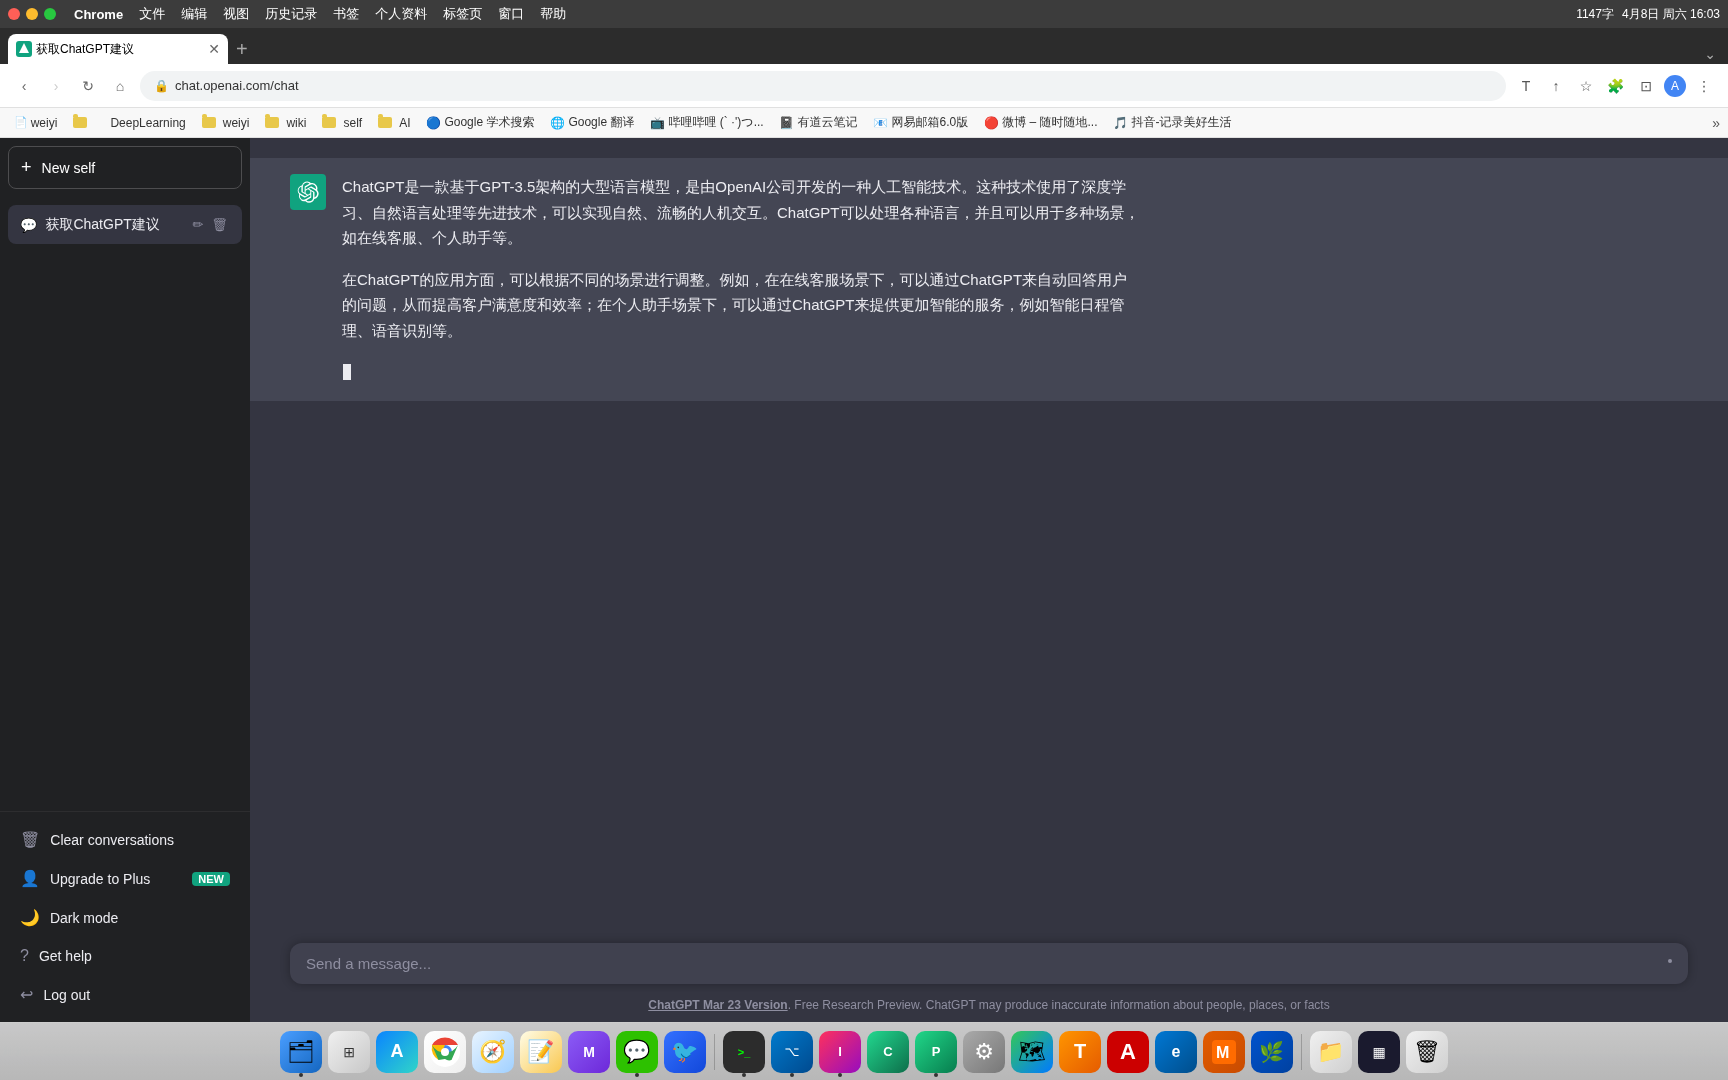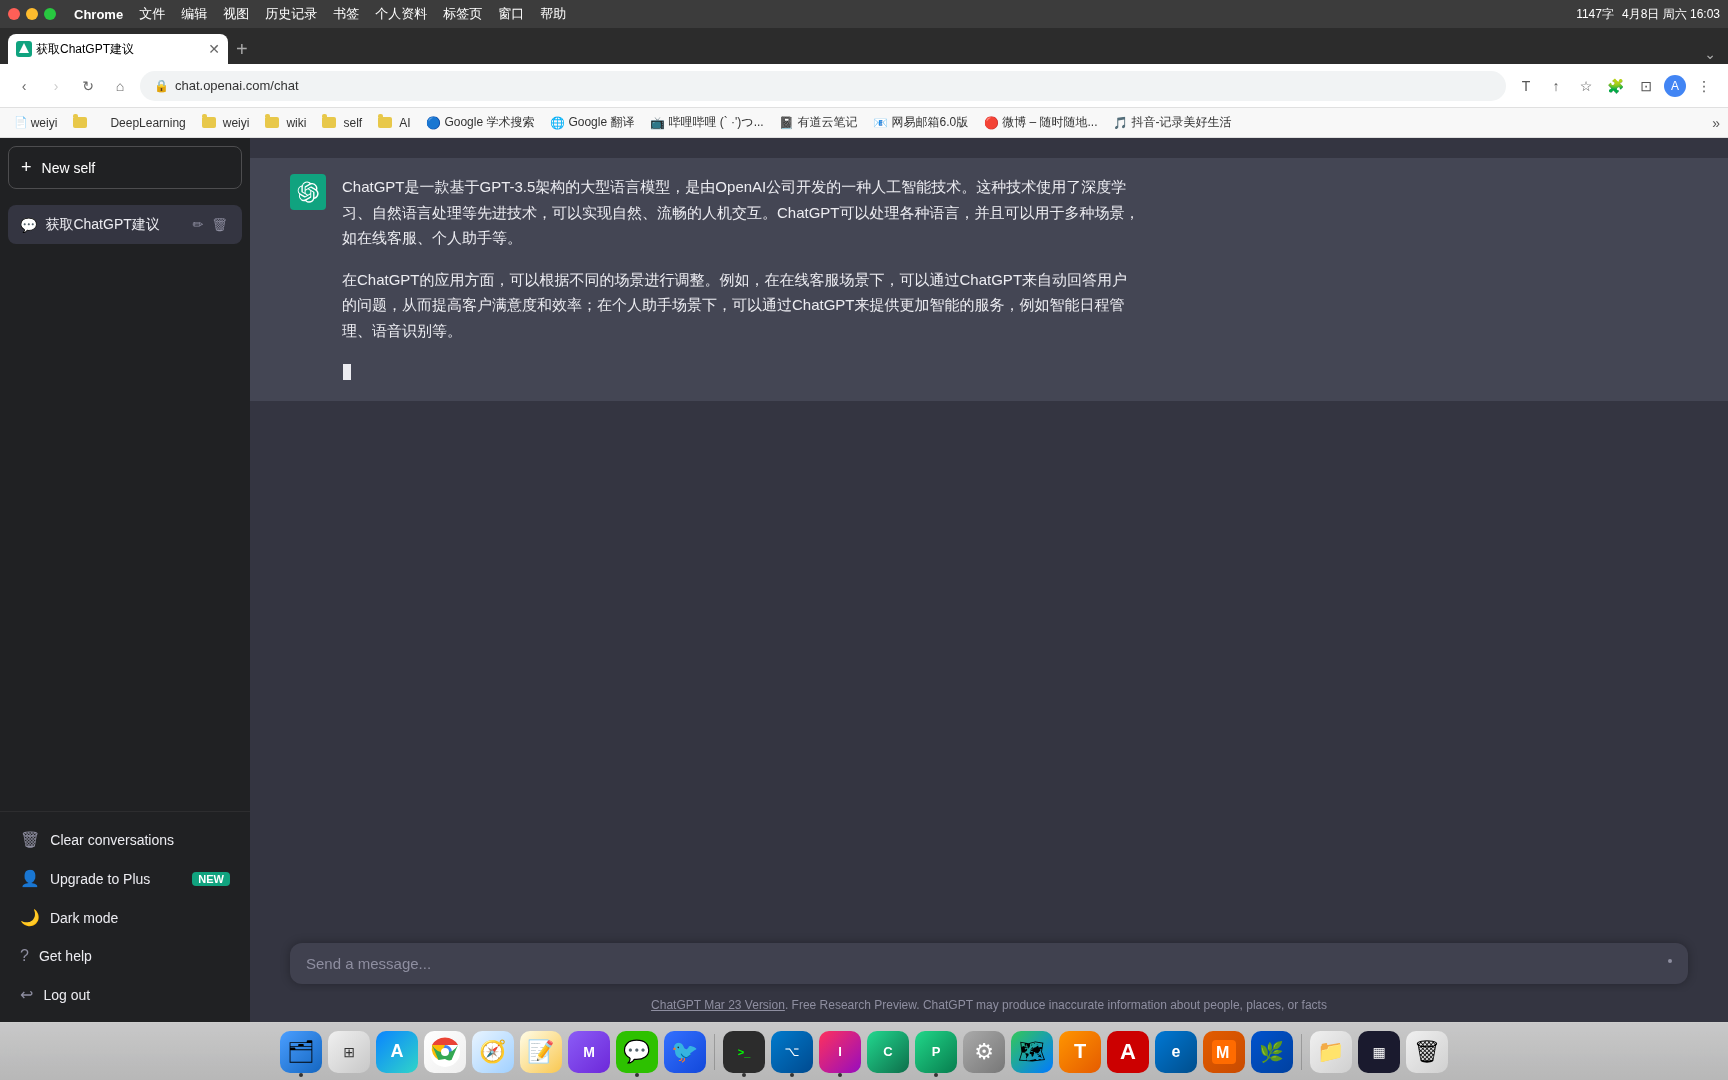--- a/index.html
+++ b/index.html
@@ -288,21 +288,21 @@
     .chat-input::placeholder { color: #8e8ea0; }
     .send-dot { width: 4px; height: 4px; background: #8e8ea0; border-radius: 50%; margin-top: 4px; }
 
     .chat-footer {
       text-align: center;
       font-size: 12px;
       color: #8e8ea0;
       padding: 6px 40px 10px;
       background: #343541;
     }
-    .chat-footer a { color: #8e8ea0; text-decoration: underline; cursor: pointer; }
+    .chat-footer a { color: #8e8ea0; text-decoration: underline; cursor: pointer; font-weight: bold; }
 
     
     .dock {
       height: 58px;
       background: linear-gradient(to bottom, rgba(230,230,230,0.85), rgba(200,200,200,0.9));
       backdrop-filter: blur(20px);
       display: flex;
       align-items: center;
       justify-content: center;
       gap: 6px;

